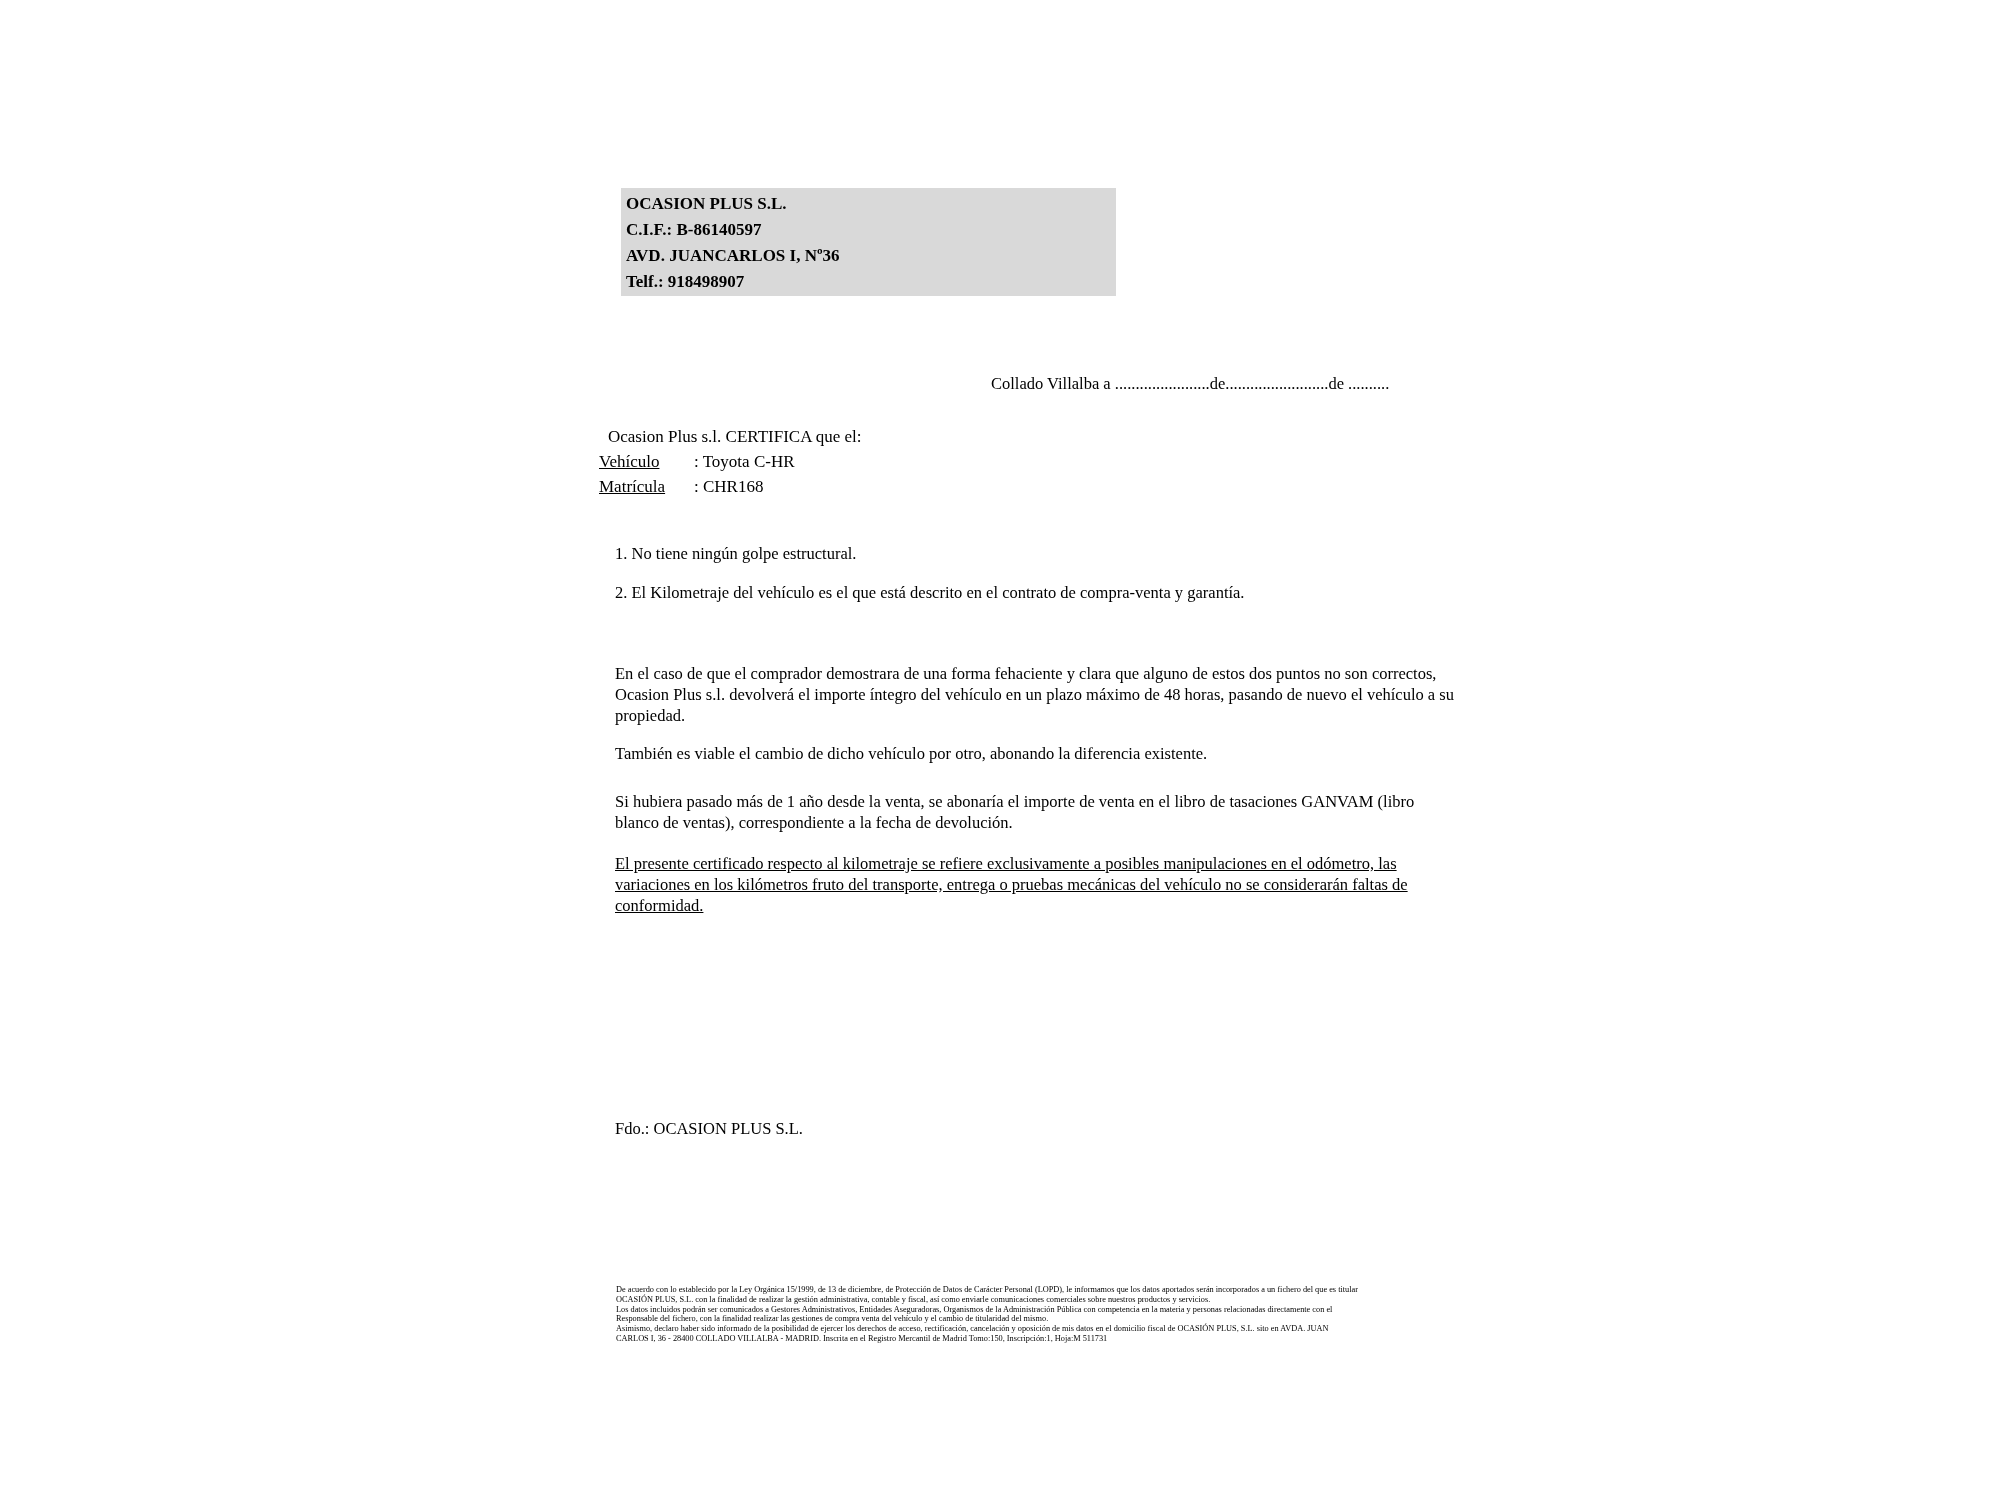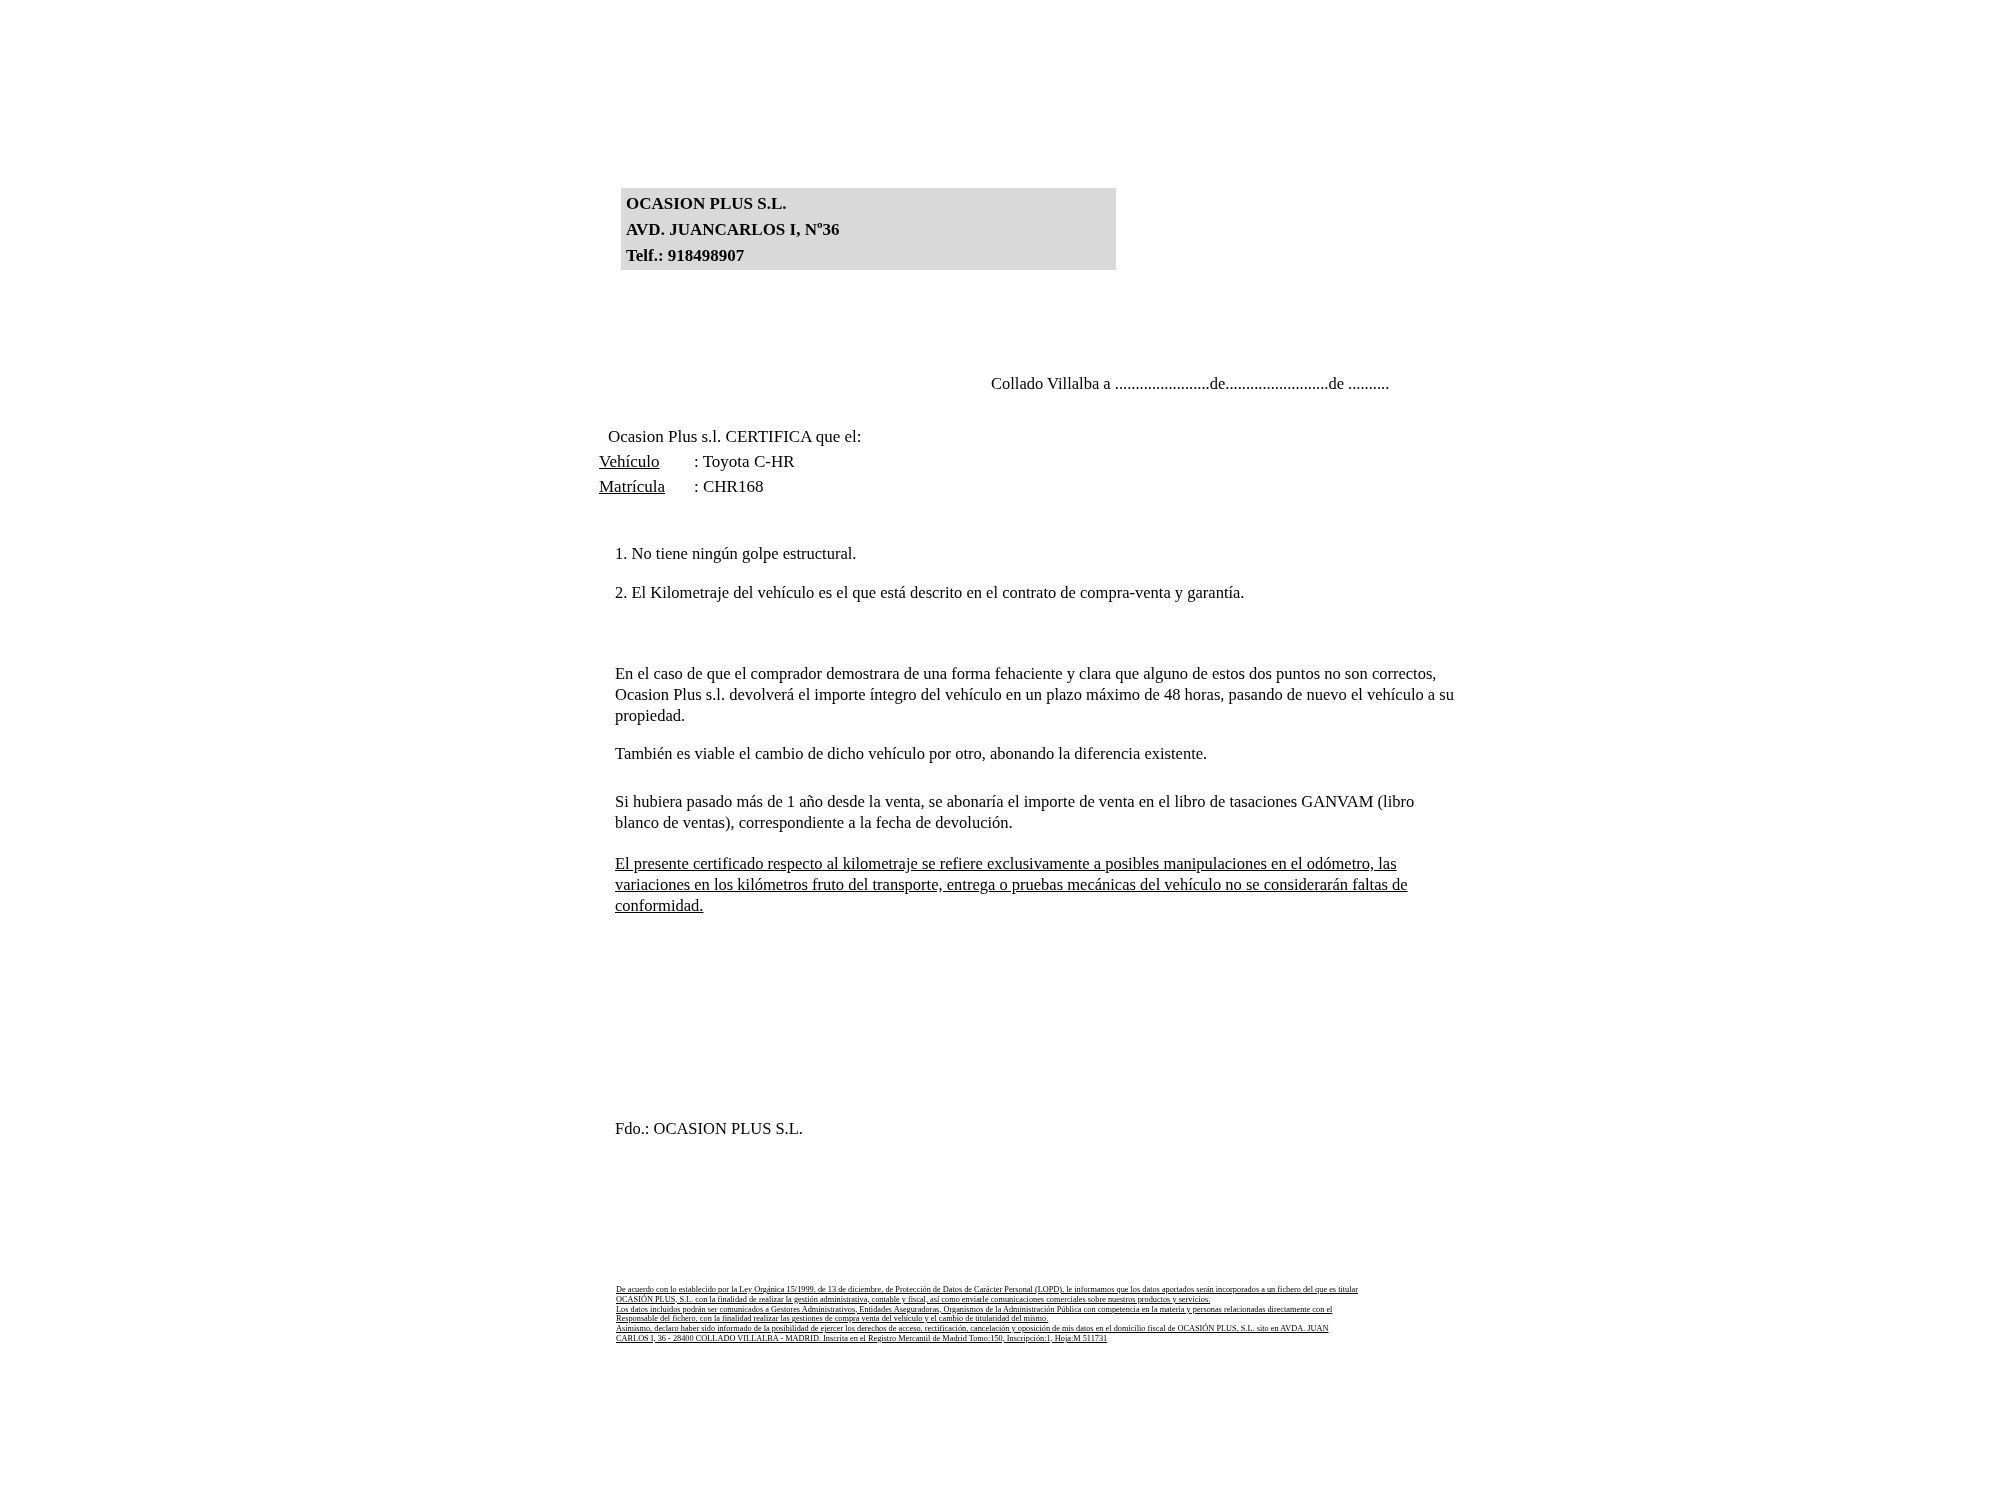--- a/index.html
+++ b/index.html
@@ -70,31 +70,31 @@
     font-size: 16.5px;
     line-height: 21px;
     white-space: nowrap;
   }
   .legal {
     position: absolute;
     left: 588px; top: 1285px;
     width: 900px;
     font-size: 8.3px;
     line-height: 9.75px;
-    text-decoration: underline;
   }
   .legal div { white-space: nowrap; }
 </style>
 </head>
 <body style="background: rgb(255, 255, 255);">
 
 <div class="page">
 
   <div class="header-box" style="background: rgb(217, 217, 217);">
     <div>OCASION PLUS S.L.</div>
+    <div>C.I.F.: B-86140597</div>
     <div>AVD. JUANCARLOS I, Nº36</div>
     <div>Telf.: 918498907</div>
   </div>
 
   <div class="date-line">Collado Villalba a .......................de.........................de ..........</div>
 
   <div class="certify">
     <div class="intro">Ocasion Plus s.l. CERTIFICA que el:</div>
     <div class="field"><span class="flabel"><u>Vehículo</u></span><span>: Toyota C-HR</span></div>
     <div class="field"><span class="flabel"><u>Matrícula</u></span><span>: CHR168</span></div>

